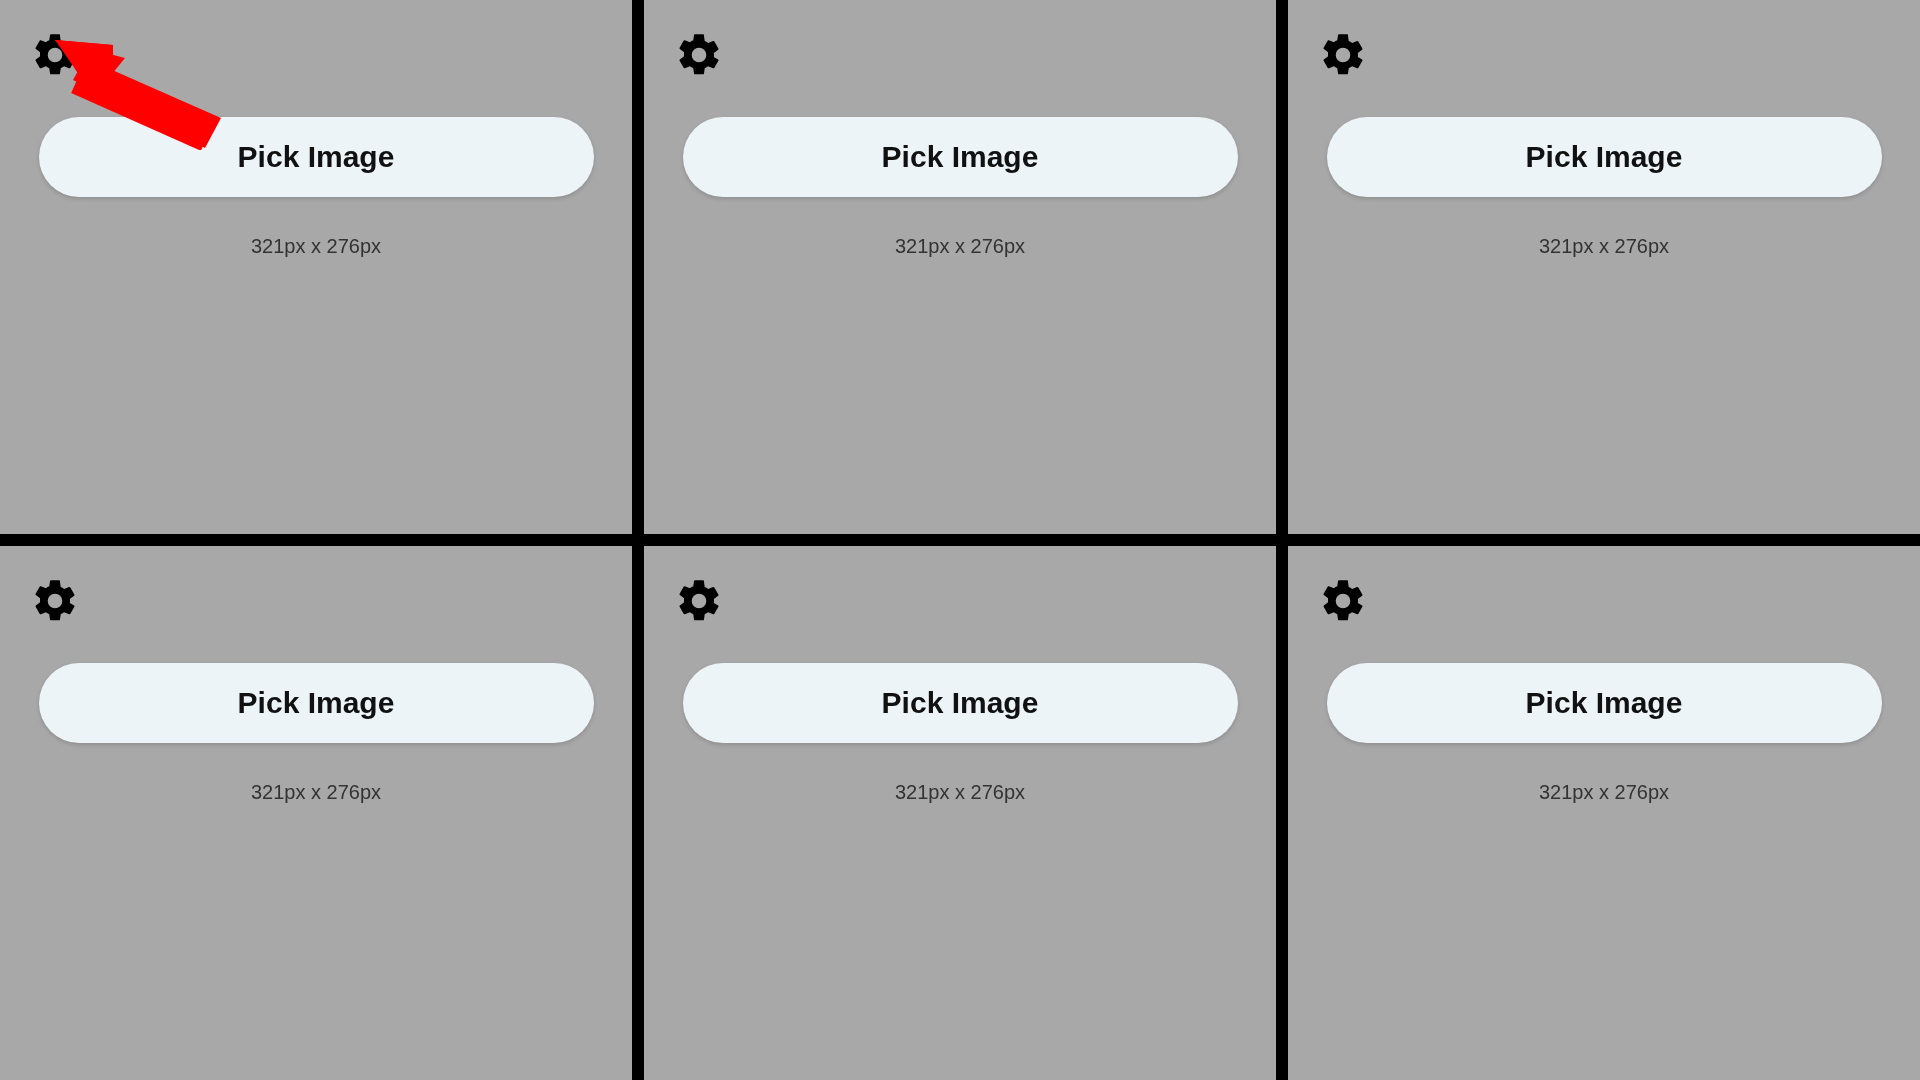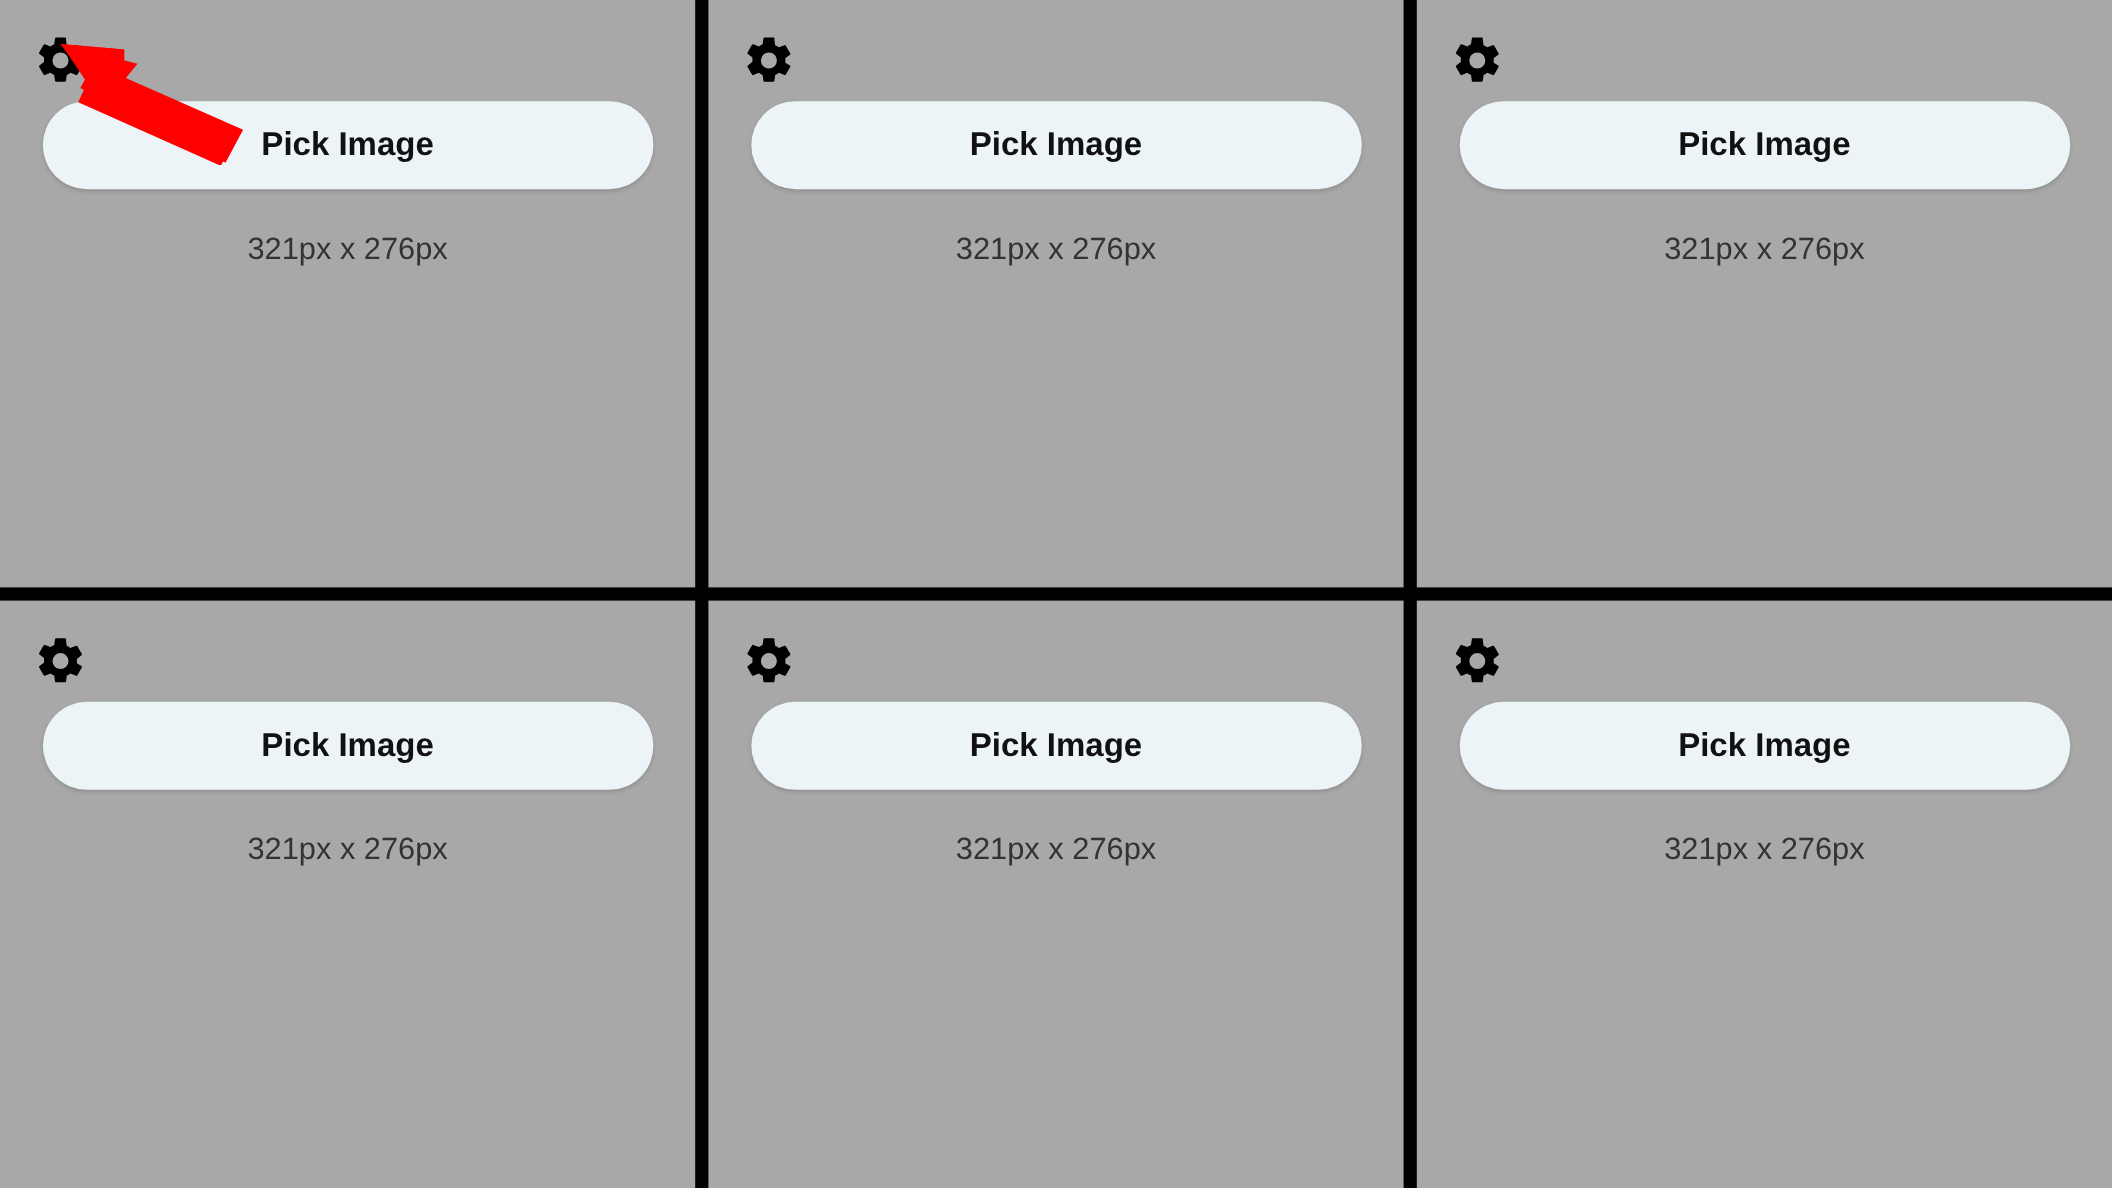--- a/index.html
+++ b/index.html
@@ -2,23 +2,23 @@
 <html><head>
   <meta charset="utf-8">
   <style>
     * { box-sizing: border-box; margin: 0; padding: 0; }
     html, body { width: 1920px; height: 1080px; font-family: Arial, Helvetica, sans-serif; }
     body { background: #000; }
     .grid { display: grid; grid-template-columns: repeat(3, 1fr); grid-template-rows: repeat(2, 1fr); width: 1920px; height: 1080px; gap: 12px; background: #000; }
     .cell { background: #a8a8a8; position: relative; display: flex; flex-direction: column; align-items: center; }
     .gear { position: absolute; top: 30px; left: 30px; color: #000; }
     .gear svg { width: 50px; height: 50px; display: block; }
-    .btn { margin-top: 92px; background: #edf4f7; border-radius: 40px; height: 80px; width: 555px; display: flex; align-items: center; justify-content: center; box-shadow: 0 2px 4px rgba(0,0,0,0.15); cursor: pointer; text-align: center; }
+    .btn { margin-top: 117px; background: #edf4f7; border-radius: 40px; height: 80px; width: 555px; display: flex; align-items: center; justify-content: center; box-shadow: 0 2px 4px rgba(0,0,0,0.15); cursor: pointer; text-align: center; }
     .btn span { font-weight: 700; font-size: 30px; color: #111; }
-    .dims { margin-top: 38px; font-size: 28px; color: #333; font-weight: 500; }
+    .dims { margin-top: 38px; font-size: 20px; color: #333; font-weight: 500; }
     .arrow { position: absolute; top: 40px; left: 55px; pointer-events: none; }
     .arrow svg { width: 180px; height: 110px; display: block; }
   </style>
 </head>
 <body>
 
 <div class="grid">
 
   <div class="cell">
     <div class="gear">

